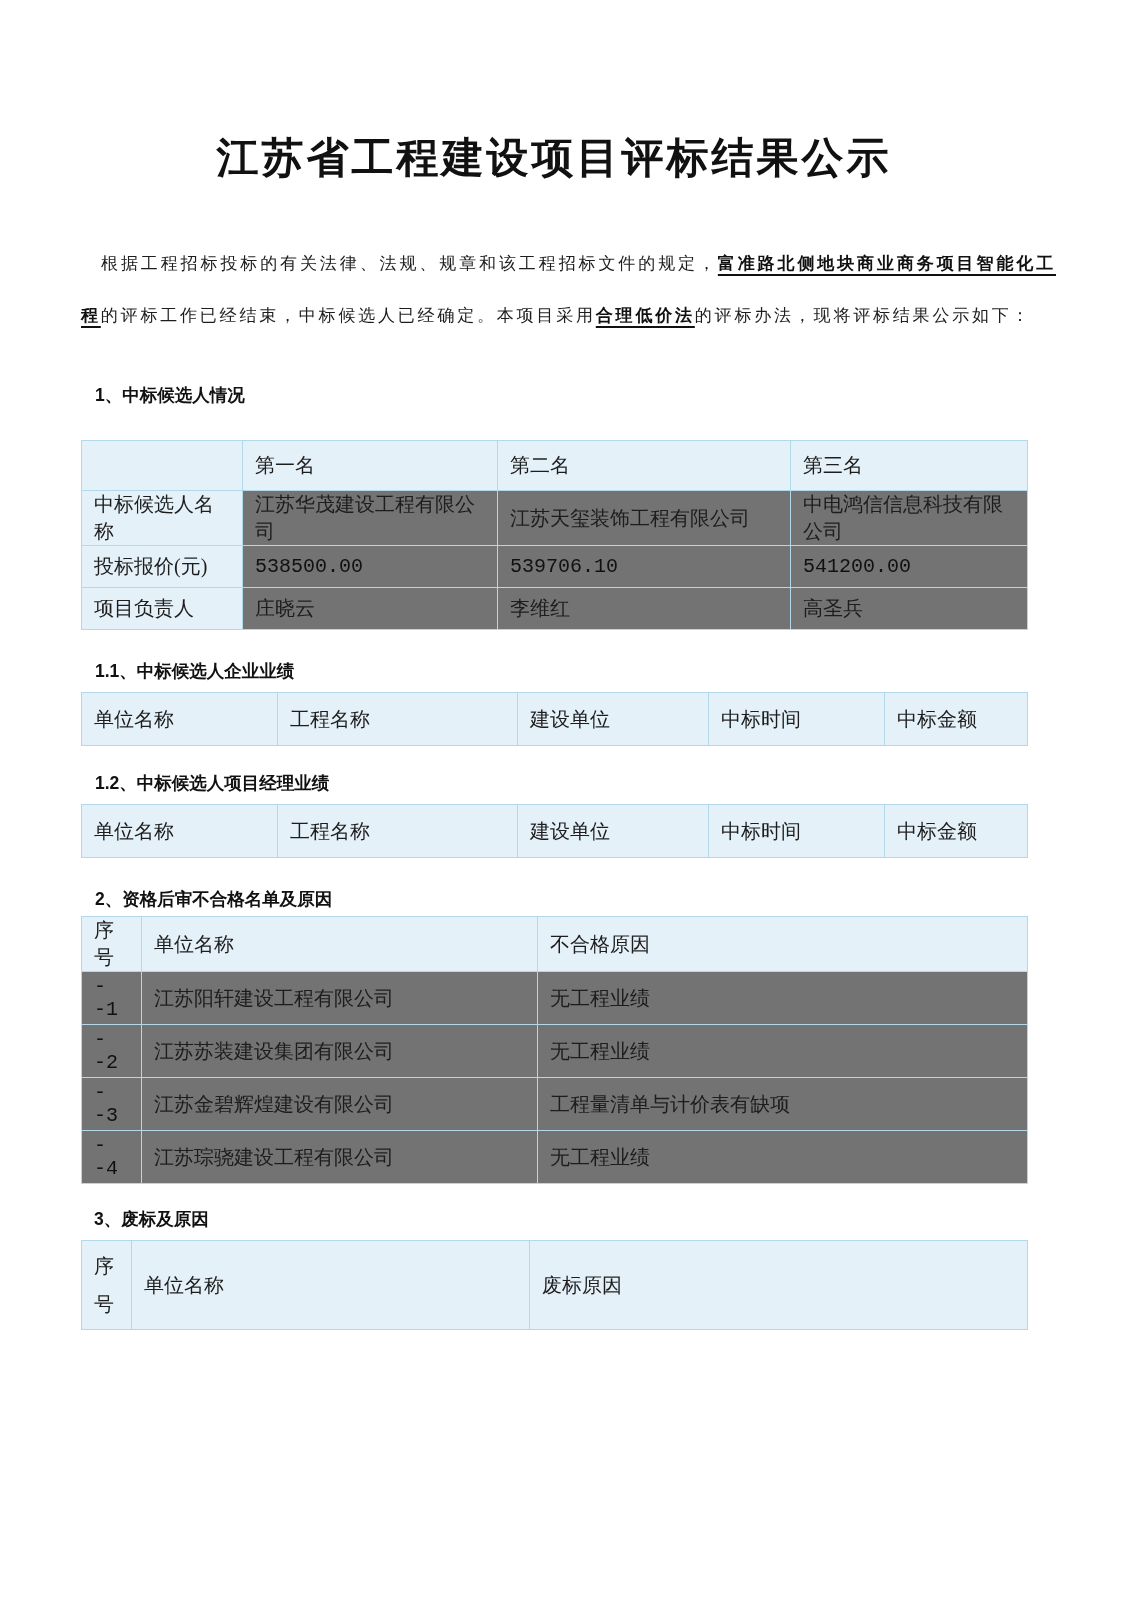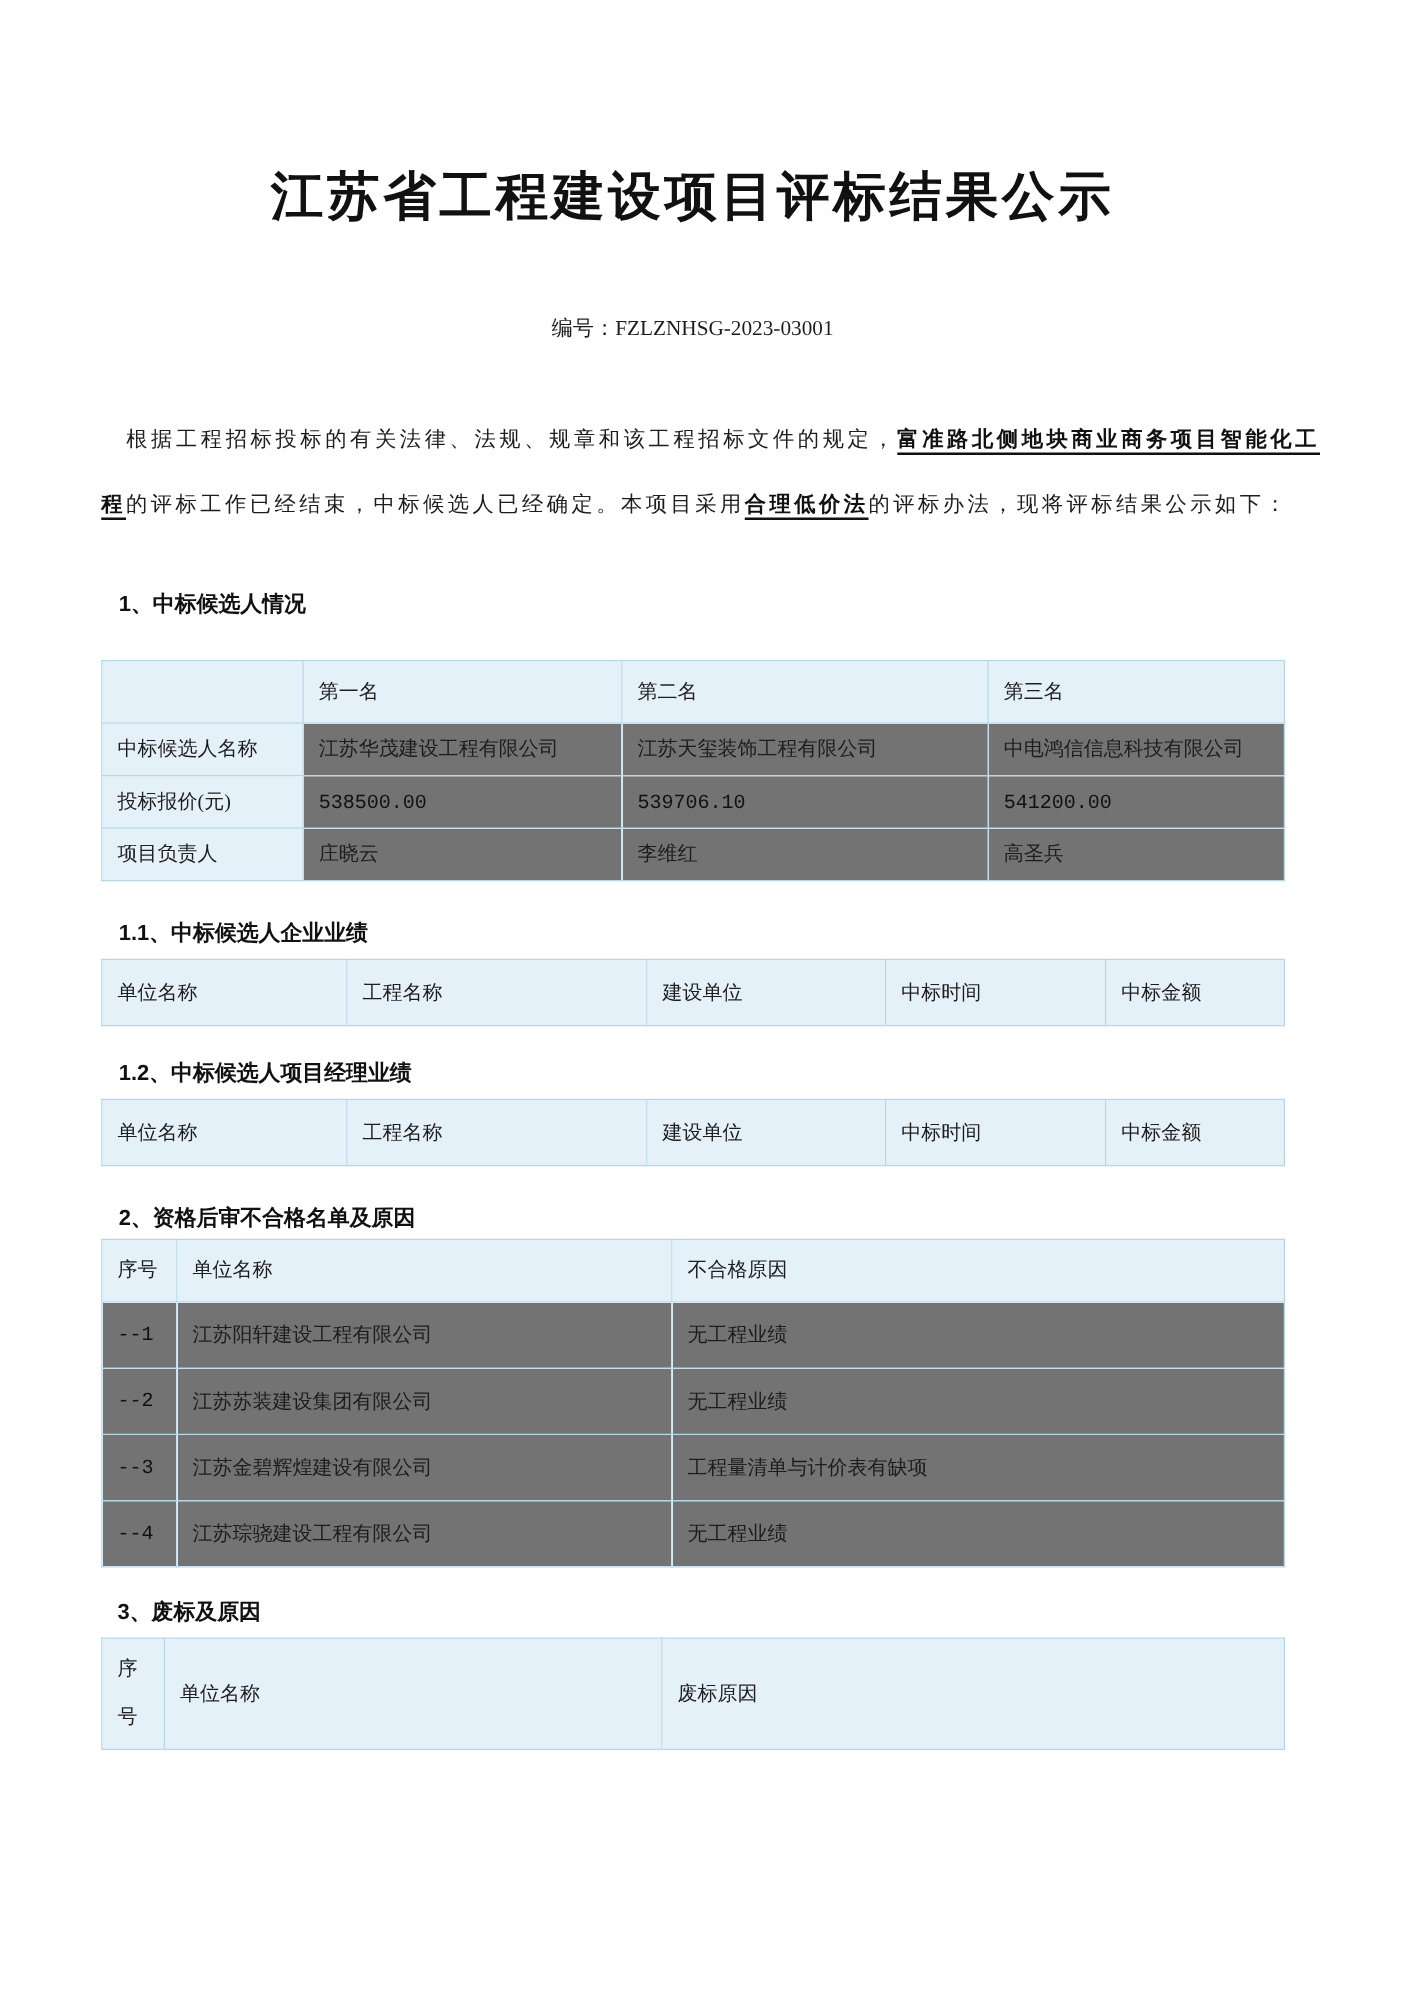--- a/index.html
+++ b/index.html
@@ -52,21 +52,21 @@
   .m5 { margin-top: 22px; margin-left: 13px; }
 
   table.tbl {
     border-collapse: collapse;
     table-layout: fixed;
     width: 946px;
   }
   .tbl th, .tbl td {
     border: 1px solid #b3d8ea;
     padding: 0 12px;
-    font-size: 16px;
+    font-size: 20px;
     font-weight: normal;
     text-align: left;
     vertical-align: middle;
     overflow: hidden;
   }
   .tbl th { background: #e5f1f9; }
   .tbl td.lab { background: #e5f1f9; }
   .tbl td { background: #737373; }
 
   .t1 { margin-top: 32px; }
@@ -90,21 +90,20 @@
     color: #111;
   }
 </style>
 </head>
 <body>
 
 <div class="page">
 
   <h1 class="title">江苏省工程建设项目评标结果公示</h1>
 
-  <p class="docnum"><span>编号：</span><span>FZLZNHSG-2023-03001</span></p>
 
   <p class="intro"><span>根据工程招标投标的有关法律、法规、规章和该工程招标文件的规定，</span><span class="u">富准路北侧地块商业商务项目智能化工程</span><span>的评标工作已经结束，中标候选人已经确定。本项目采用</span><span class="u">合理低价法</span><span>的评标办法，现将评标结果公示如下：</span></p>
 
   <h2 class="sec m1">1、中标候选人情况</h2>
 
   <table class="tbl t1">
     <colgroup>
         <col style="width:161px">
         <col style="width:255px">
         <col style="width:293px">

